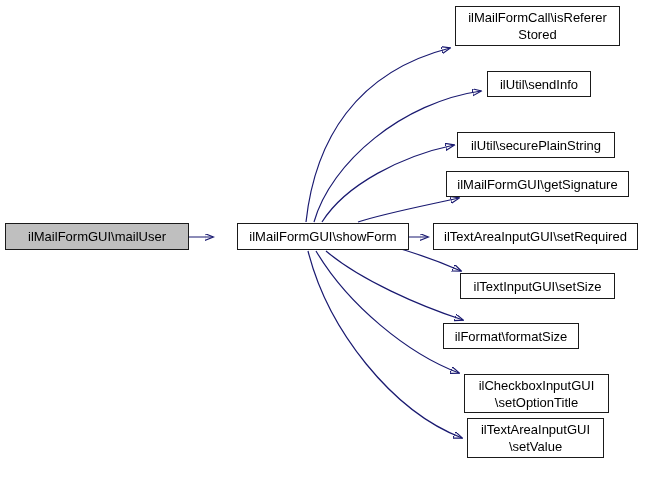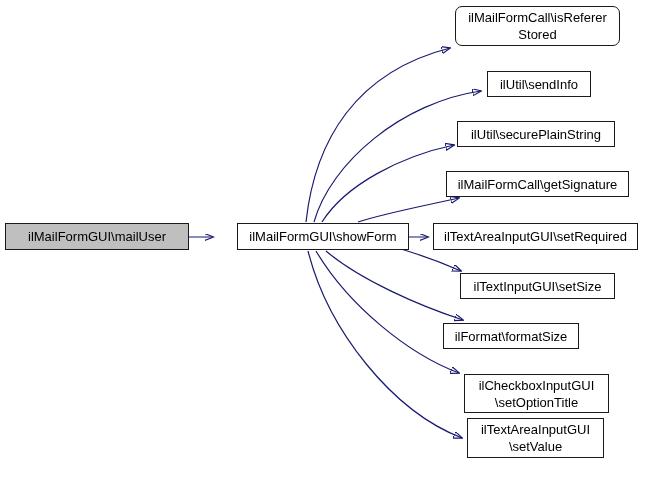--- a/index.html
+++ b/index.html
@@ -27,23 +27,23 @@
     text-align:center;
     font-size:13px;
     line-height:17px;
     color:#000000;
     white-space:nowrap;
   }
   .node.caller { background:#bfbfbf; }
   
   .n-caller   { left:5px;   top:223px; width:184px; height:27px; }
   .n-hub      { left:217px; top:223px; width:172px; height:27px;margin-left:20px; }
-  .n-c0       { left:455px; top:6px;   width:165px; height:40px;border-radius:7px; }
+  .n-c0       { left:455px; top:6px;   width:165px; height:40px; }
   .n-c1       { left:487px; top:71px;  width:104px; height:26px; }
-  .n-c2       { left:457px; top:121px; width:158px; height:26px; }
+  .n-c2       { left:457px; top:132px; width:158px; height:26px; }
   .n-c3       { left:446px; top:171px; width:183px; height:26px; }
   .n-c4       { left:433px; top:223px; width:205px; height:27px; }
   .n-c5       { left:460px; top:273px; width:155px; height:26px; }
   .n-c6       { left:443px; top:323px; width:136px; height:26px; }
   .n-c7       { left:464px; top:374px; width:145px; height:39px;text-align:center; }
   .n-c8       { left:467px; top:418px; width:137px; height:40px; }
 </style>
 </head>
 <body>
 
@@ -82,21 +82,21 @@
 
   <div class="node n-c1">
     <div>ilUtil\sendInfo</div>
   </div>
 
   <div class="node n-c2">
     <div>ilUtil\securePlainString</div>
   </div>
 
   <div class="node n-c3">
-    <div>ilMailFormCall\getSignature</div>
+    <div>ilMailFormGUI\getSignature</div>
   </div>
 
   <div class="node n-c4">
     <div>ilTextAreaInputGUI\setRequired</div>
   </div>
 
   <div class="node n-c5">
     <div>ilTextInputGUI\setSize</div>
   </div>
 

